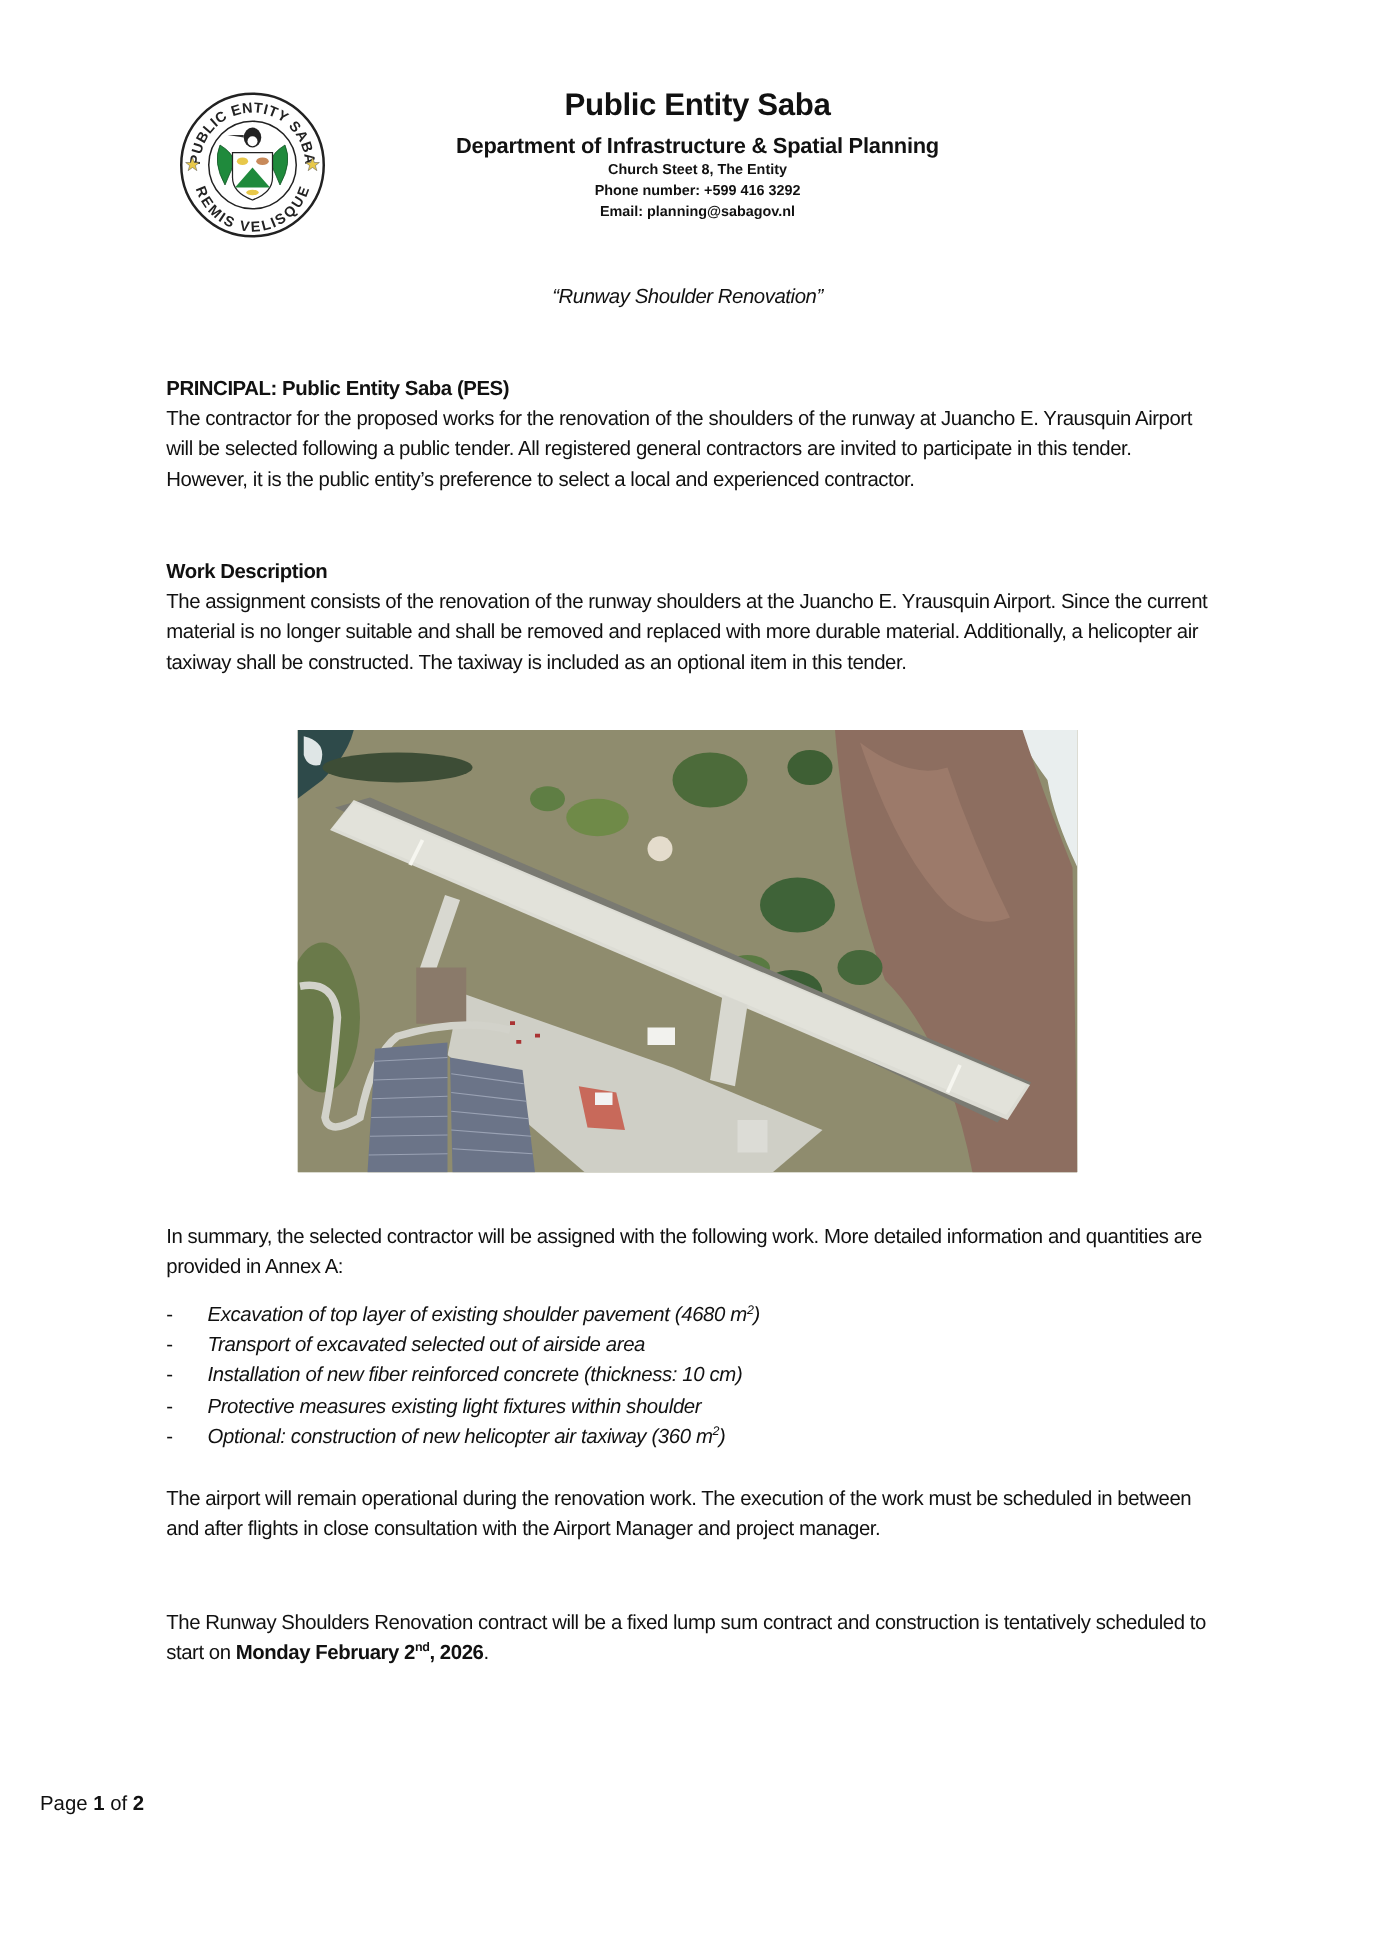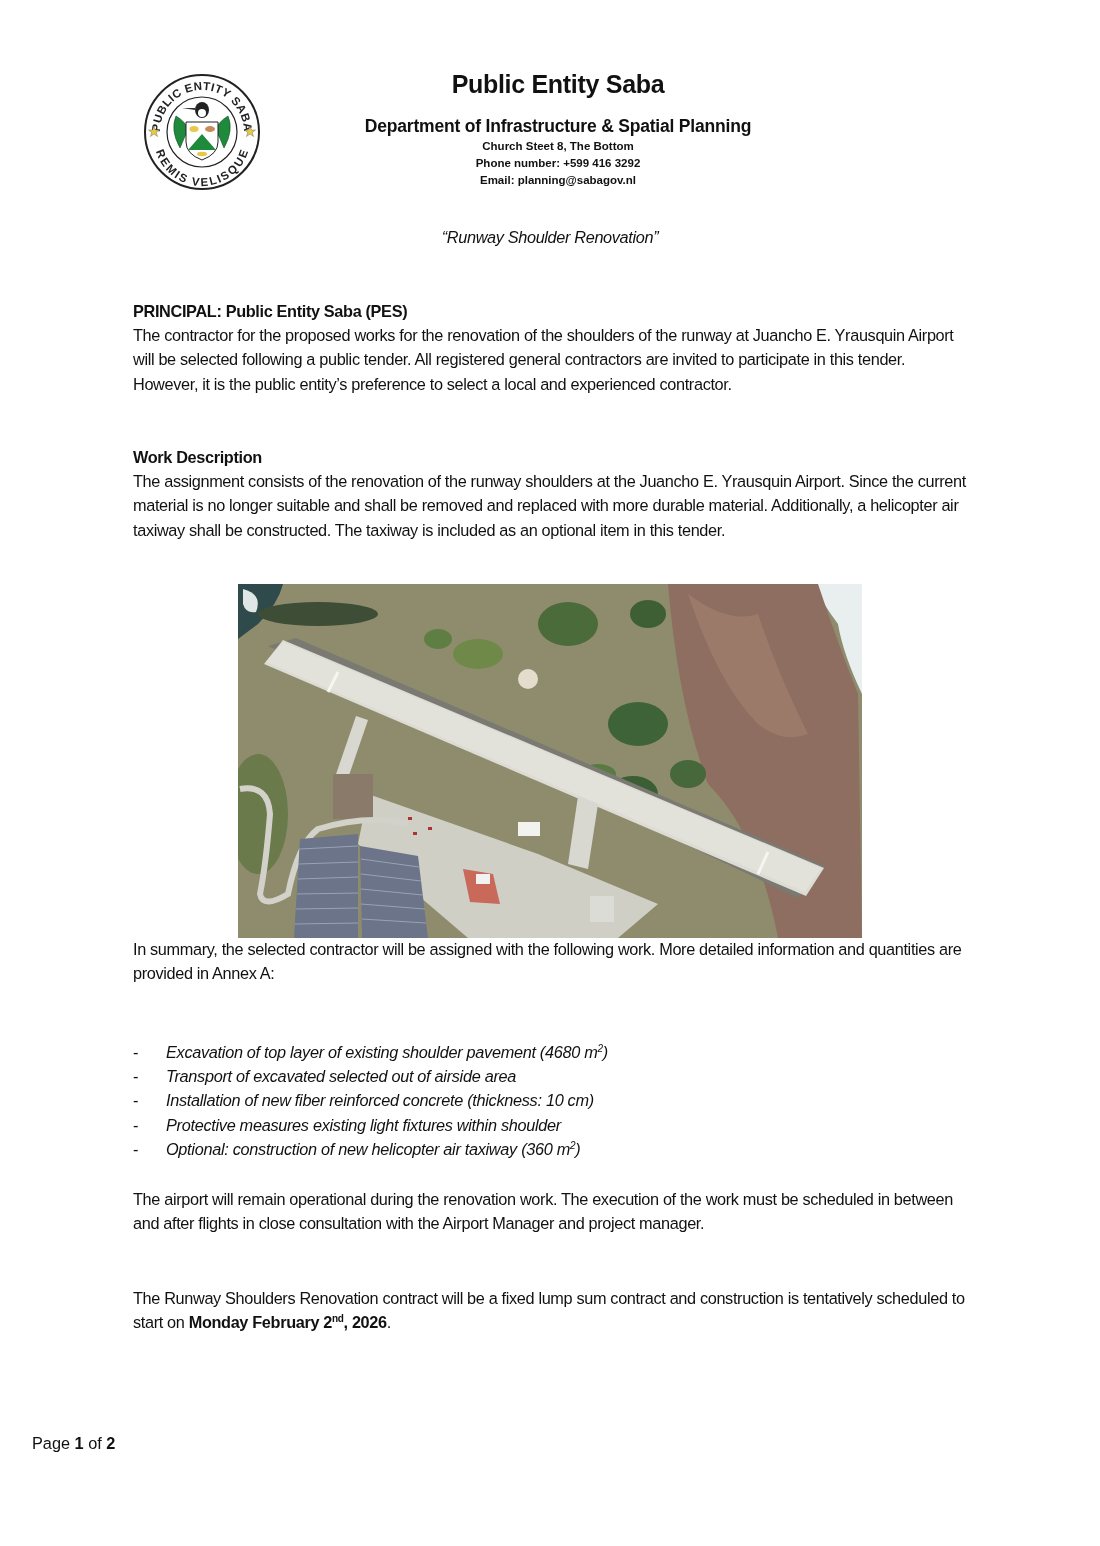--- a/index.html
+++ b/index.html
@@ -34,21 +34,21 @@
     .org-title {
       font-size: 25px;
       font-weight: bold;
       line-height: 32px;
       letter-spacing: -0.3px;
     }
     .dept-title {
       font-size: 17.5px;
       font-weight: bold;
       line-height: 24px;
-      margin-top: 14px;
+      margin-top: 4px;
       letter-spacing: -0.2px;
     }
     .contact-line {
       font-size: 11.5px;
       font-weight: bold;
       line-height: 17px;
     }
     
     .invite {
       position: absolute;
@@ -75,21 +75,21 @@
     }
     .section p { margin: 0; }
     .principal { top: 299px; }
     .workdesc { top: 445px; }
     .aerial {
       position: absolute;
       left: 238px; top: 584px;
       width: 624px; height: 354px;
       overflow: hidden;
     }
-    .summary { top: 937px; }
+    .summary { top: 977px; }
     .worklist {
       position: absolute;
       left: 133px; width: 840px; top: 1040px;
       margin: 0; padding: 0;
       list-style: none;
       font-size: 16.3px;
       line-height: 24.2px;
       letter-spacing: -0.3px;
     }
     .worklist li {
@@ -148,21 +148,21 @@
       <ellipse cx="52" cy="57" rx="4.5" ry="3" fill="#e8c84a"></ellipse>
       <ellipse cx="68" cy="57" rx="5" ry="3" fill="#c88a5a"></ellipse>
       <path d="M46 78 L60 62 L74 78 Z" fill="#1f8a3c"></path>
       <ellipse cx="60" cy="82" rx="5" ry="2.2" fill="#e8c84a"></ellipse>
     </svg>
   </div>
 
   <div class="header-text">
     <div class="org-title">Public Entity Saba</div>
     <div class="dept-title">Department of Infrastructure &amp; Spatial Planning</div>
-    <div class="contact-line">Church Steet 8, The Bottom</div>
+    <div class="contact-line">Church Steet 8, The Entity</div>
     <div class="contact-line">Phone number: +599 416 3292</div>
     <div class="contact-line">Email: planning@sabagov.nl</div>
   </div>
 
   <div class="invite">
     <div>“Runway Shoulder Renovation”</div>
   </div>
 
   <div class="section principal">
     <h2>PRINCIPAL: Public Entity Saba (PES)</h2>

